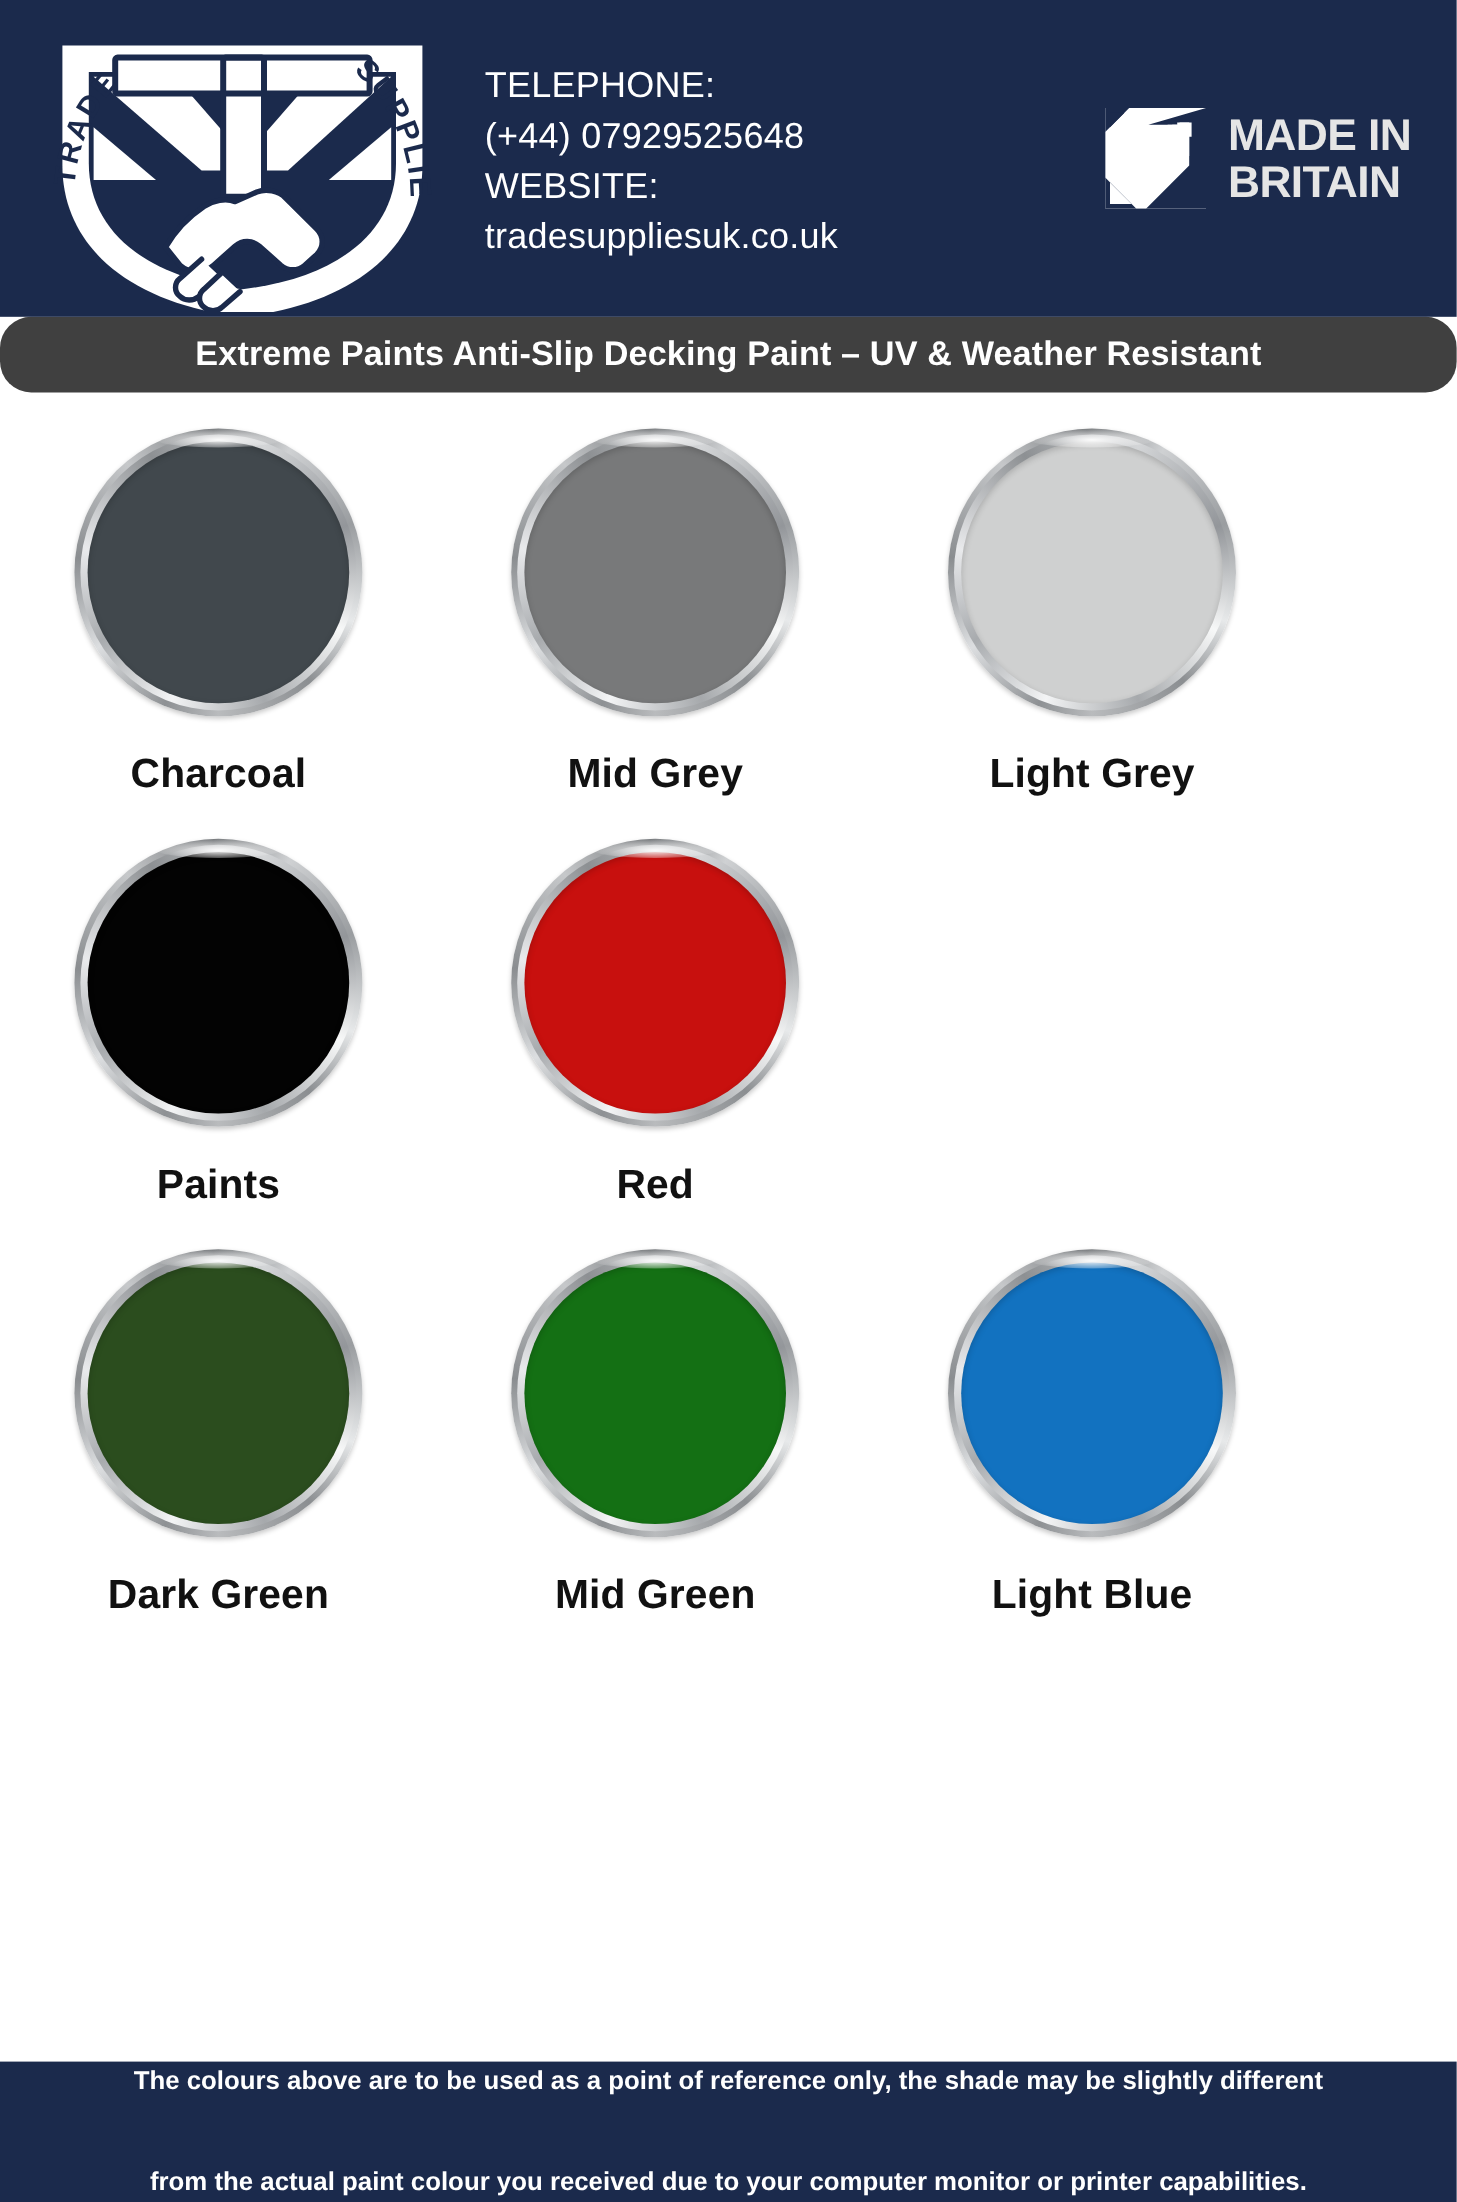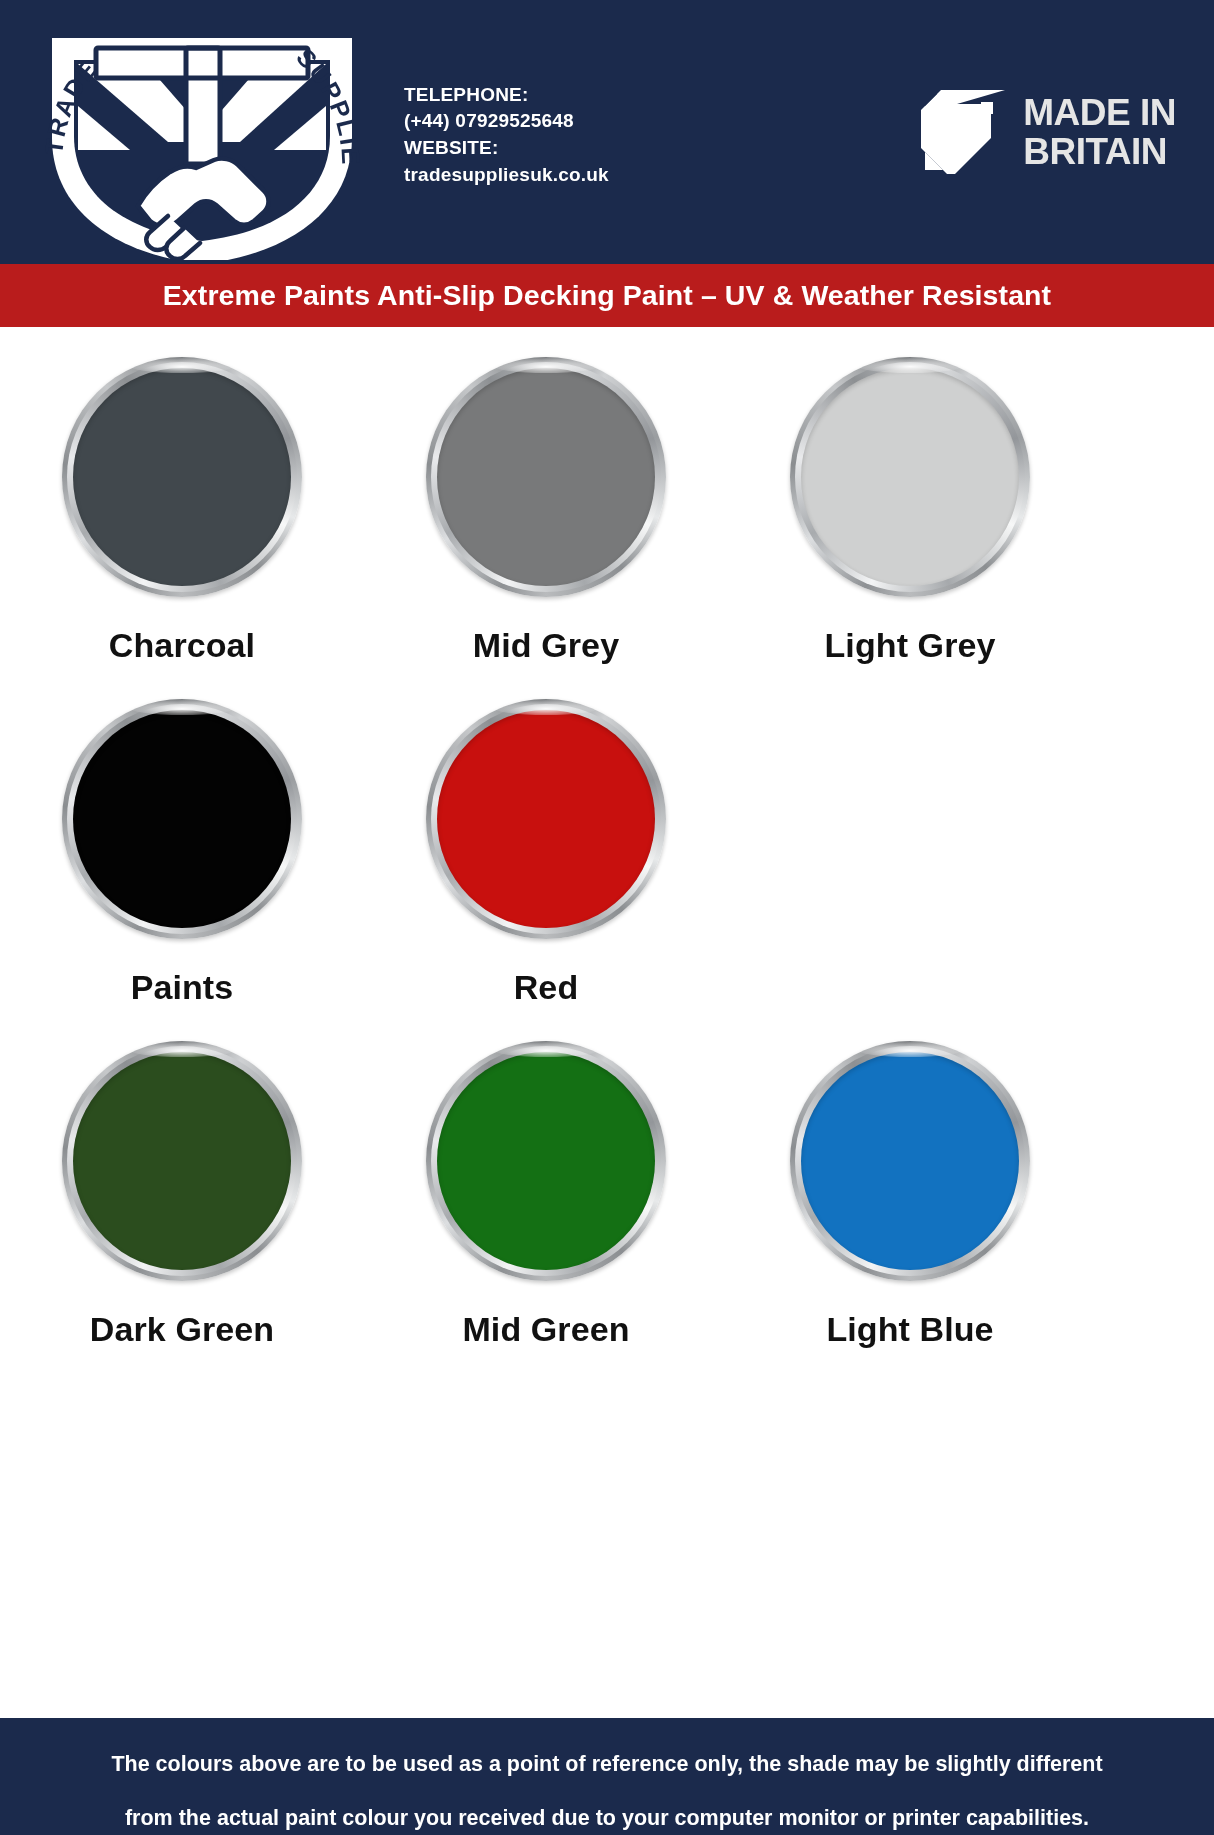--- a/index.html
+++ b/index.html
@@ -36,22 +36,22 @@
   .brand-logo svg { display: block; width: 100%; height: 100%; }
 
   .contact-block {
     flex: 0 0 auto;
     margin-left: 18px;
     color: #ffffff;
     line-height: 1.40;
     padding-top: 6px;
   }
   .contact-line {
-    font-size: 19px;
-    font-weight: 700;
+    font-size: 30px;
+    font-weight: 400;
     letter-spacing: 0.2px;
     white-space: nowrap;
   }
   .contact-line.lc { text-transform: none; }
 
   .mib {
     margin-left: auto;
     display: flex;
     align-items: center;
     gap: 18px;
@@ -63,24 +63,25 @@
     color: #e5e5e5;
     font-size: 37px;
     font-weight: 800;
     line-height: 1.06;
     letter-spacing: -0.5px;
   }
 
   
   .banner {
     height: 63px;
-    background: #b91c1c;
+    background: #404040;
     display: flex;
     align-items: center;
     justify-content: center;
+    border-radius: 26px;
   }
   .banner-text {
     color: #ffffff;
     font-size: 28.5px;
     font-weight: 700;
     letter-spacing: 0.1px;
     white-space: nowrap;
   }
 
   
@@ -179,21 +180,21 @@
   
   .footer {
     position: absolute;
     left: 0; bottom: 0;
     width: 1214px;
     height: 117px;
     background: #1b2a4c;
     display: flex;
     flex-direction: column;
     align-items: center;
-    justify-content: flex-end;
+    justify-content: space-between;
     padding: 0 40px;
     gap: 20px;
   }
   .footer-line {
     color: #ffffff;
     font-size: 21.5px;
     font-weight: 700;
     line-height: 1.55;
     text-align: center;
     white-space: nowrap;

